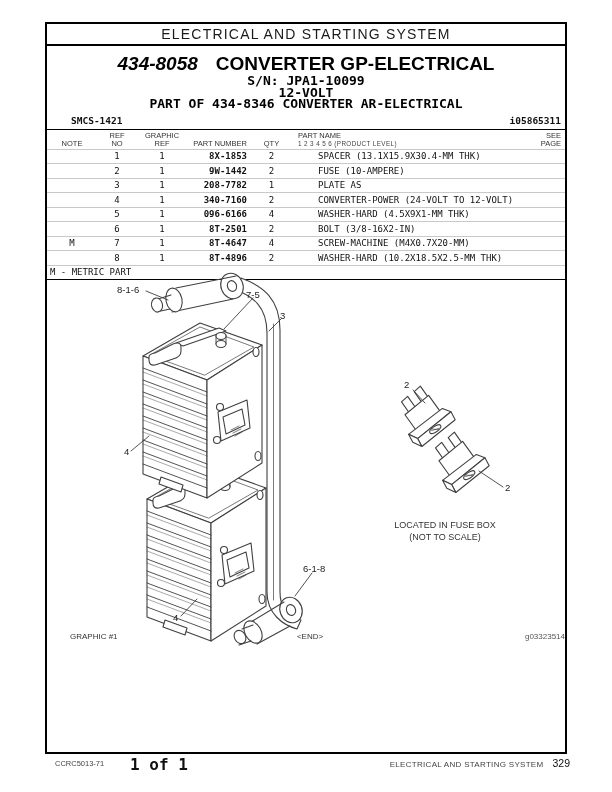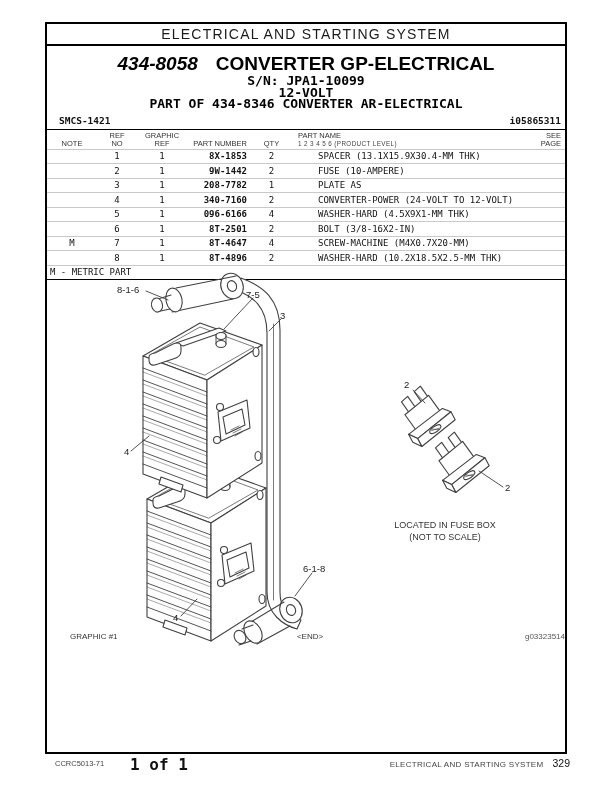--- a/index.html
+++ b/index.html
@@ -6,21 +6,21 @@
   .sheet{position:relative;width:612px;height:792px;background:#fff;overflow:hidden;
          font-family:"Liberation Sans",sans-serif;color:#111;}
   .box{position:absolute;left:45px;top:22px;width:518px;height:728px;border:2px solid #000;}
   .header-band{height:20px;border-bottom:2px solid #000;display:flex;align-items:center;justify-content:center;
                font-size:14px;letter-spacing:1.2px;color:#1a1a1a;}
   .title-line{margin-top:7px;text-align:center;font-family:Liberation Sans, sans-serif;
               font-weight:bold;font-size:19px;color:#000;}
   .title-line .pn{font-style:italic;margin-right:18px;}
   .sub{text-align:center;font-family:"DejaVu Sans Mono",monospace;font-weight:bold;font-size:13px;
        line-height:11.5px;color:#000;}
-  .smcs-row{margin-top:5px;display:flex;justify-content:space-between;padding:0 4px 0 12px;
+  .smcs-row{margin-top:5px;display:flex;justify-content:space-between;padding:0 4px 0 24px;
             font-family:"DejaVu Sans Mono",monospace;font-weight:bold;font-size:9.5px;}
   .ptable{margin-top:3px;border-top:1px solid #000;border-bottom:1px solid #000;}
   .trow{display:grid;grid-template-columns:50px 40px 50px 62px 45px auto 55px;align-items:end;}
   .thead{padding:2px 0 1px 0;font-size:7.5px;line-height:8px;color:#333;}
   .thead .c{display:flex;flex-direction:column;justify-content:flex-end;}
   .t-c{text-align:center;} .t-r{text-align:right;} .t-l{text-align:left;}
   .pn-head{padding-right:2px;} .see-head{padding-right:4px;}
   .name-head .l2{font-size:6.3px;color:#444;letter-spacing:.4px;}
   .drow{height:13.5px;border-top:1px solid #c9c9c9;align-items:center;
         font-family:"DejaVu Sans Mono",monospace;font-size:9px;color:#111;}

